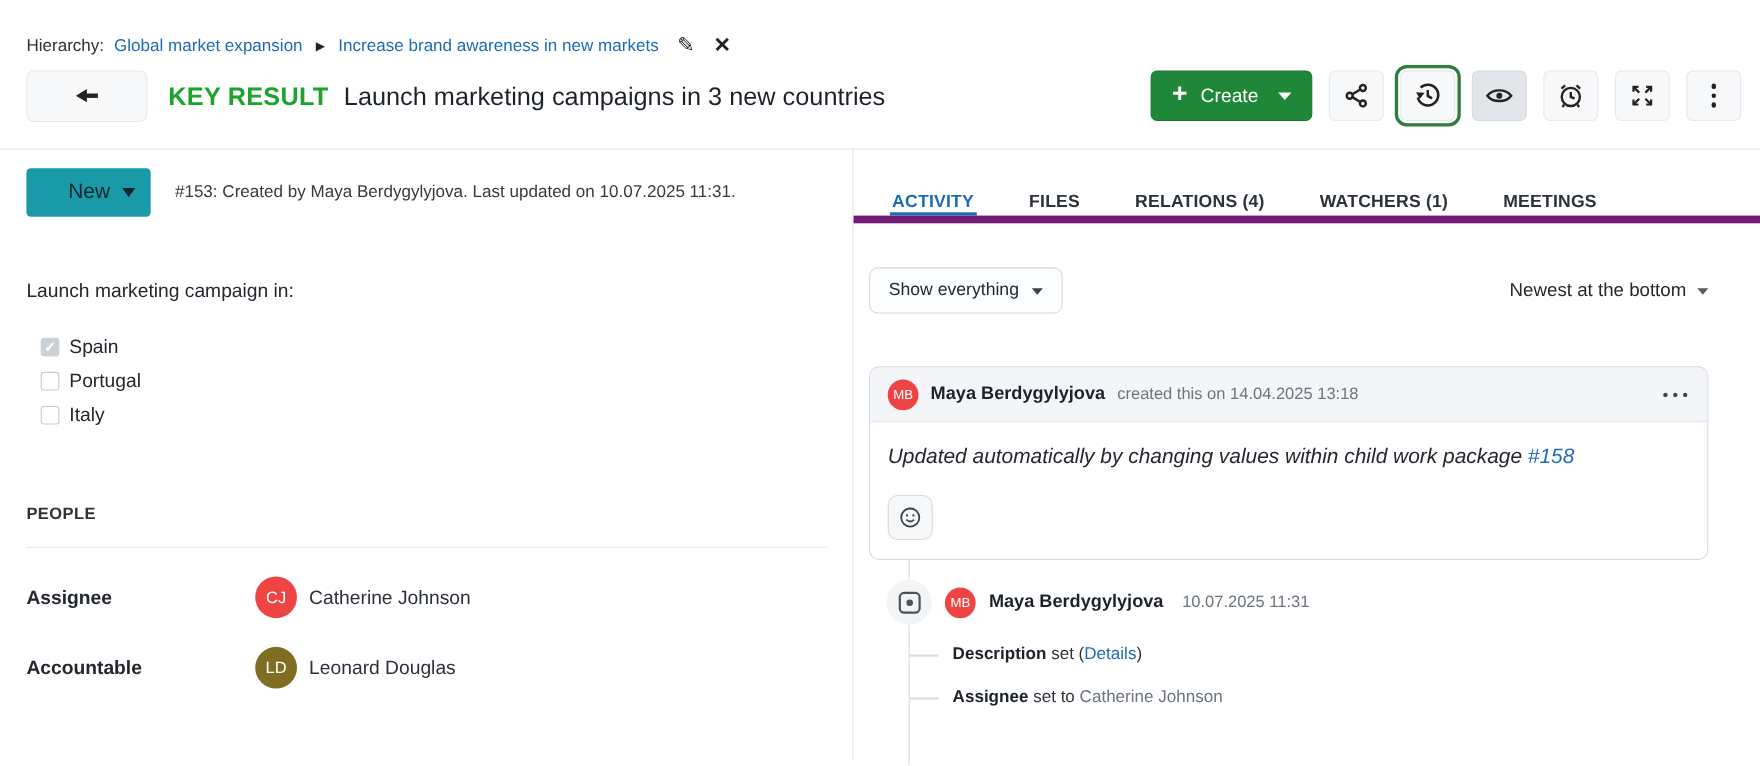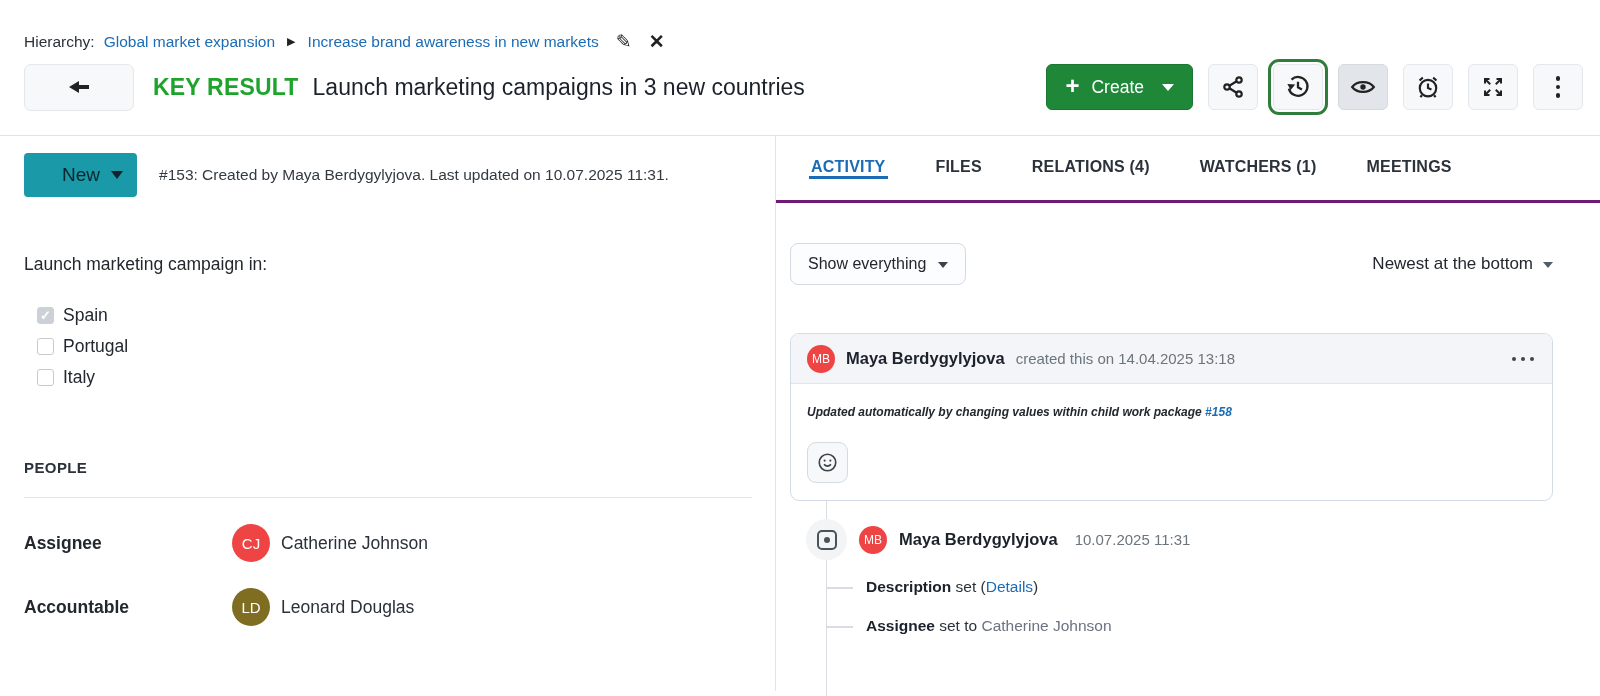--- a/index.html
+++ b/index.html
@@ -63,22 +63,22 @@
   .people-label { width:208px; font-size:17.5px; font-weight:bold; color:#23272e; flex:none; }
   .principal { display:flex; align-items:center; gap:11px; cursor:pointer; }
   .avatar { width:38px; height:38px; border-radius:50%; color:#fff; font-size:15px;
     display:flex; align-items:center; justify-content:center; flex:none; }
   .avatar.sm { width:28px; height:28px; font-size:12px; }
   .avatar.maroon { background:#ef4444; }
   .avatar.olive { background:#7f6e22; }
   .principal-name { font-size:17.5px; color:#2b313a; }
 
   
-  .tabbar { height:67px; display:flex; align-items:center; gap:46px; padding-left:33px;
-    border-bottom:3px solid #701a75; flex:none; }
+  .tabbar { height:67px; display:flex; align-items:flex-end; gap:46px; padding-left:33px;
+    border-bottom:7px solid #701a75; flex:none; }
   .tab { display:flex; align-items:center; font-size:16px; font-weight:bold; color:#2c323a;
     border-bottom:3px solid transparent; padding:0 2px; cursor:pointer; letter-spacing:.2px; }
   .tab.active { color:#1b6cb5; border-bottom-color:#1b6cb5; }
 
   .activity-body { padding:0 47px 0 14px; flex:1; display:flex; flex-direction:column; }
   .filter-row { margin-top:40px; display:flex; align-items:center; justify-content:space-between; }
   .filter-btn { height:42px; border:1px solid #d4dae0; border-radius:8px; background:#fcfdfe;
     display:flex; align-items:center; gap:12px; padding:0 17px; font-size:16px; color:#23272e; cursor:pointer; }
   .caret-sm { width:0; height:0; border-left:5.5px solid transparent; border-right:5.5px solid transparent;
     border-top:6.5px solid #3a4149; margin-top:2px; }
@@ -87,21 +87,21 @@
 
   .comment-card { margin-top:48px; border:1px solid #d3dce6; border-radius:9px; background:#fff; }
   .comment-head { height:50px; background:#f3f5f8; border-bottom:1px solid #dfe5ec;
     border-radius:8px 8px 0 0; display:flex; align-items:center; gap:11px; padding:0 16px; }
   .comment-author { font-size:16.5px; font-weight:bold; color:#1c222b; }
   .comment-meta { font-size:15px; color:#6c757d; }
   .head-spacer { flex:1; }
   .dots-h { display:flex; gap:5px; cursor:pointer; padding:6px 2px; }
   .dots-h i { width:4px; height:4px; border-radius:50%; background:#3e454e; }
   .comment-body { padding:21px 16px 17px 16px; }
-  .comment-text { font-style:italic; font-size:12px; color:#23272e;font-weight:bold; }
+  .comment-text { font-style:italic; font-size:19px; color:#23272e; }
   .comment-text a { color:#1b6cb5; text-decoration:none; }
   .emoji-btn { margin-top:23px; width:41px; height:41px; border:1px solid #d4dae0; border-radius:9px;
     background:#f6f8fa; display:flex; align-items:center; justify-content:center; cursor:pointer; }
 
   .timeline { position:relative; flex:1; }
   .timeline .vline { position:absolute; left:36px; top:0; bottom:-20px; width:1px; background:#d9dde2; }
   .journal-row { position:relative; display:flex; align-items:center; gap:12px; padding-top:18px; }
   .bullet-wrap { width:41px; height:41px; border-radius:50%; background:#f2f4f6; display:flex;
     align-items:center; justify-content:center; margin-left:16px; flex:none; position:relative; z-index:1; }
   .bullet-icon { width:20px; height:20px; border:2px solid #4a525a; border-radius:5px;

